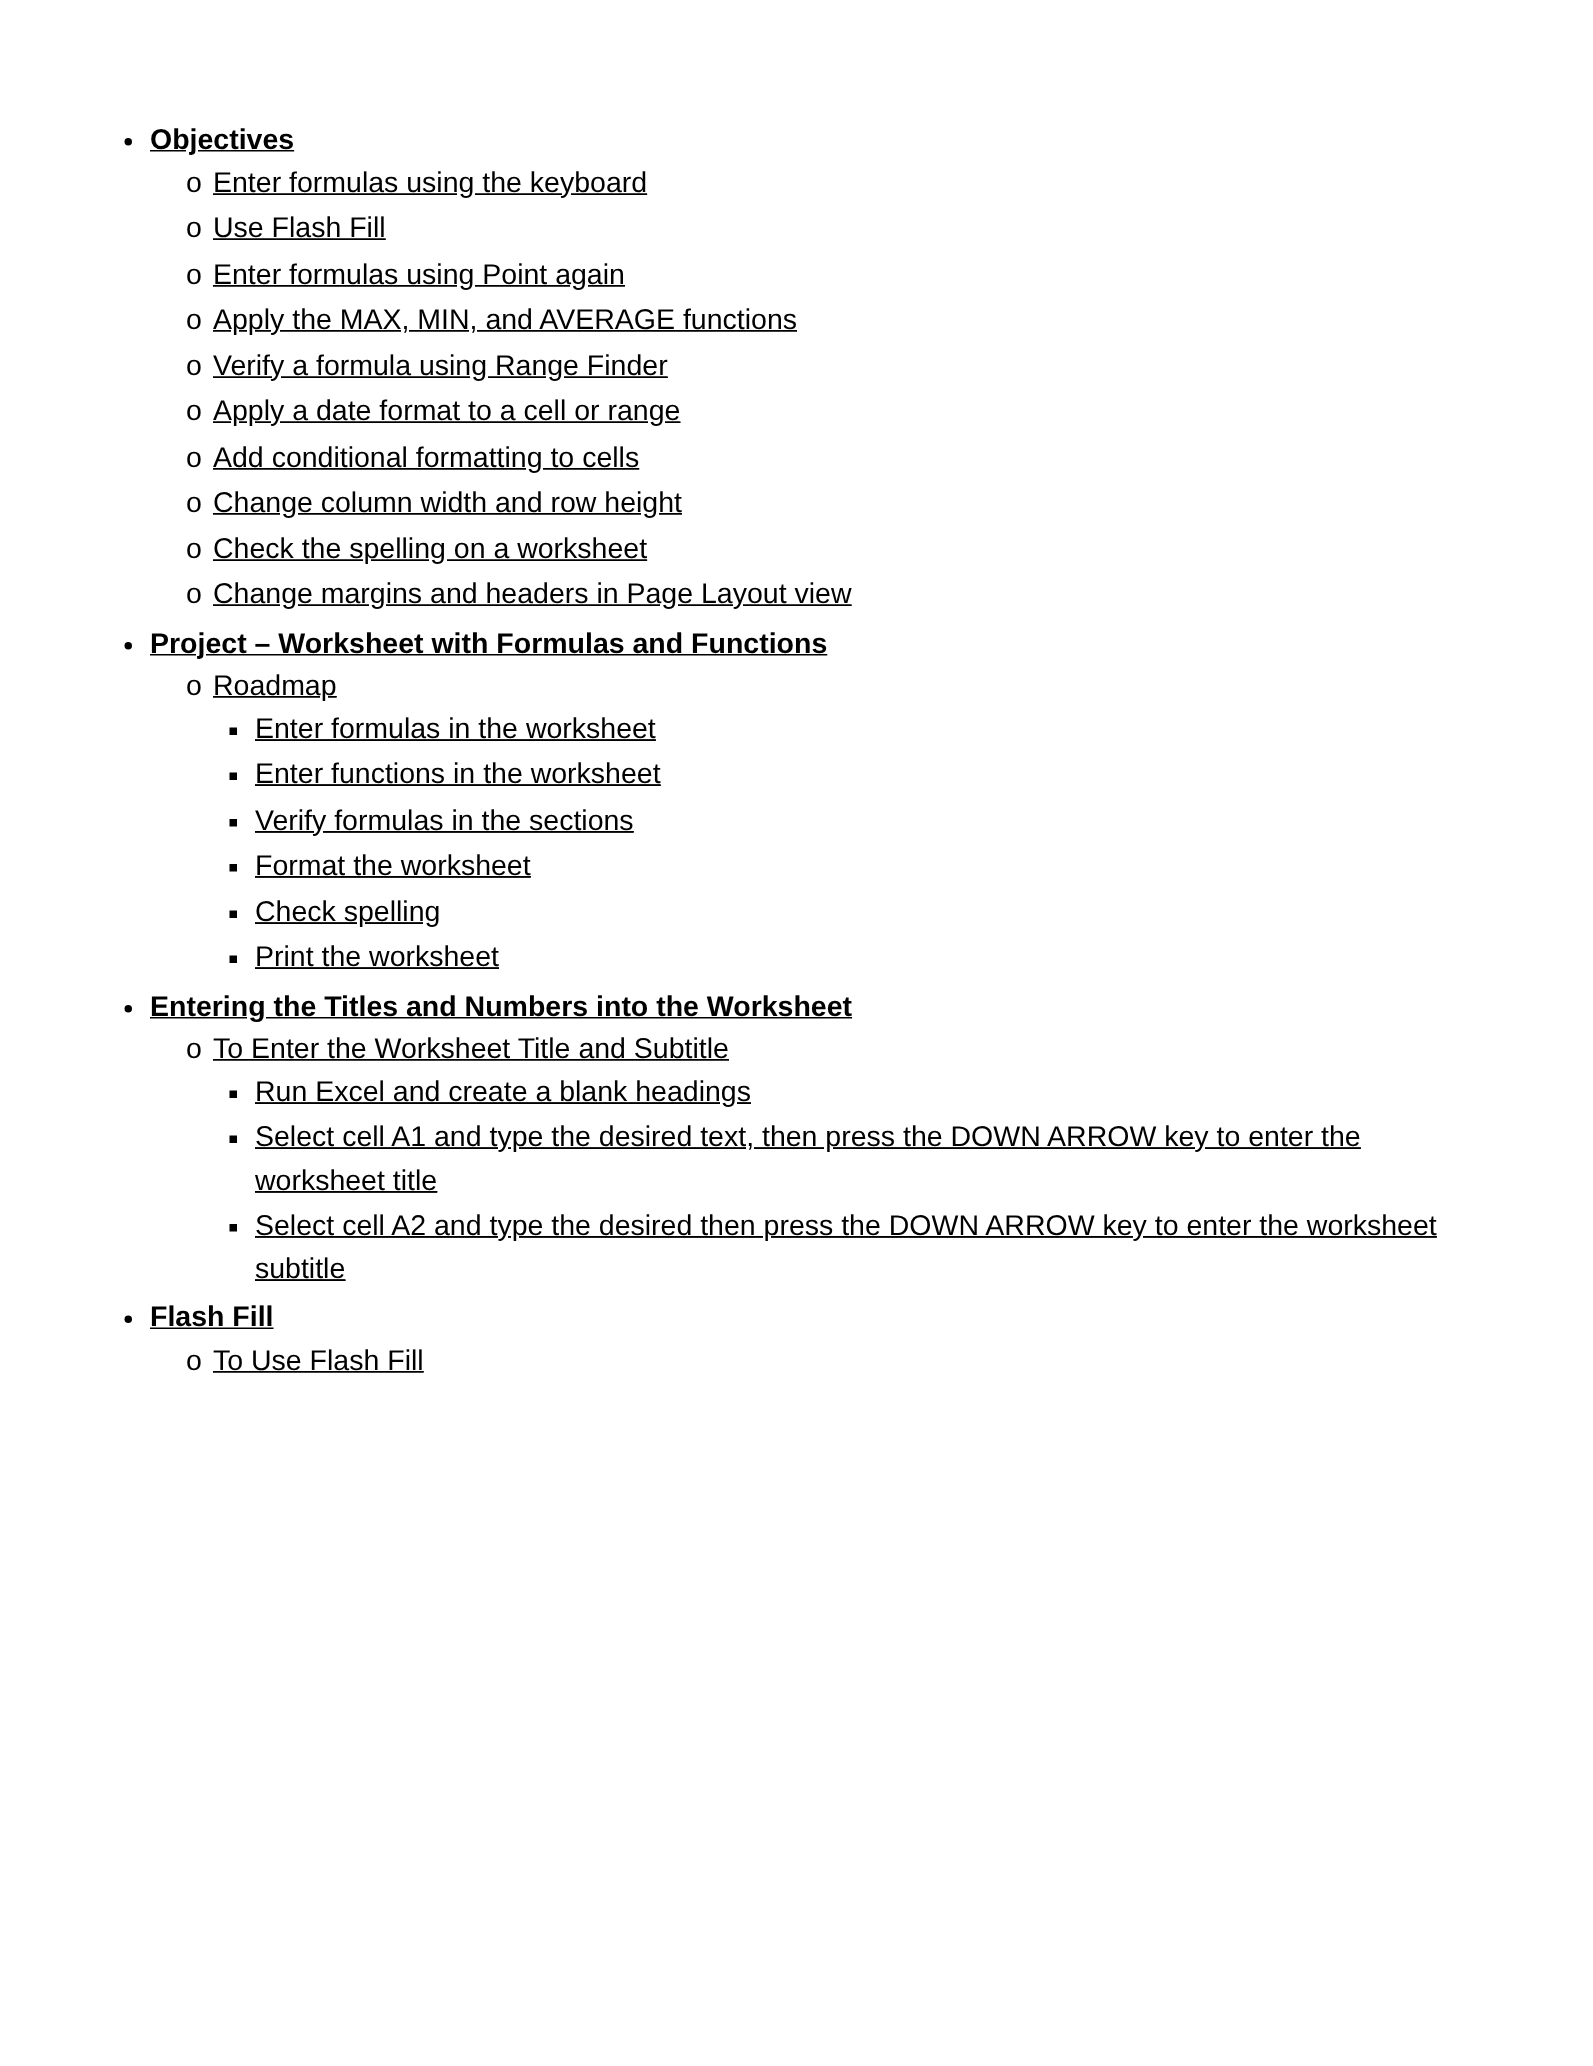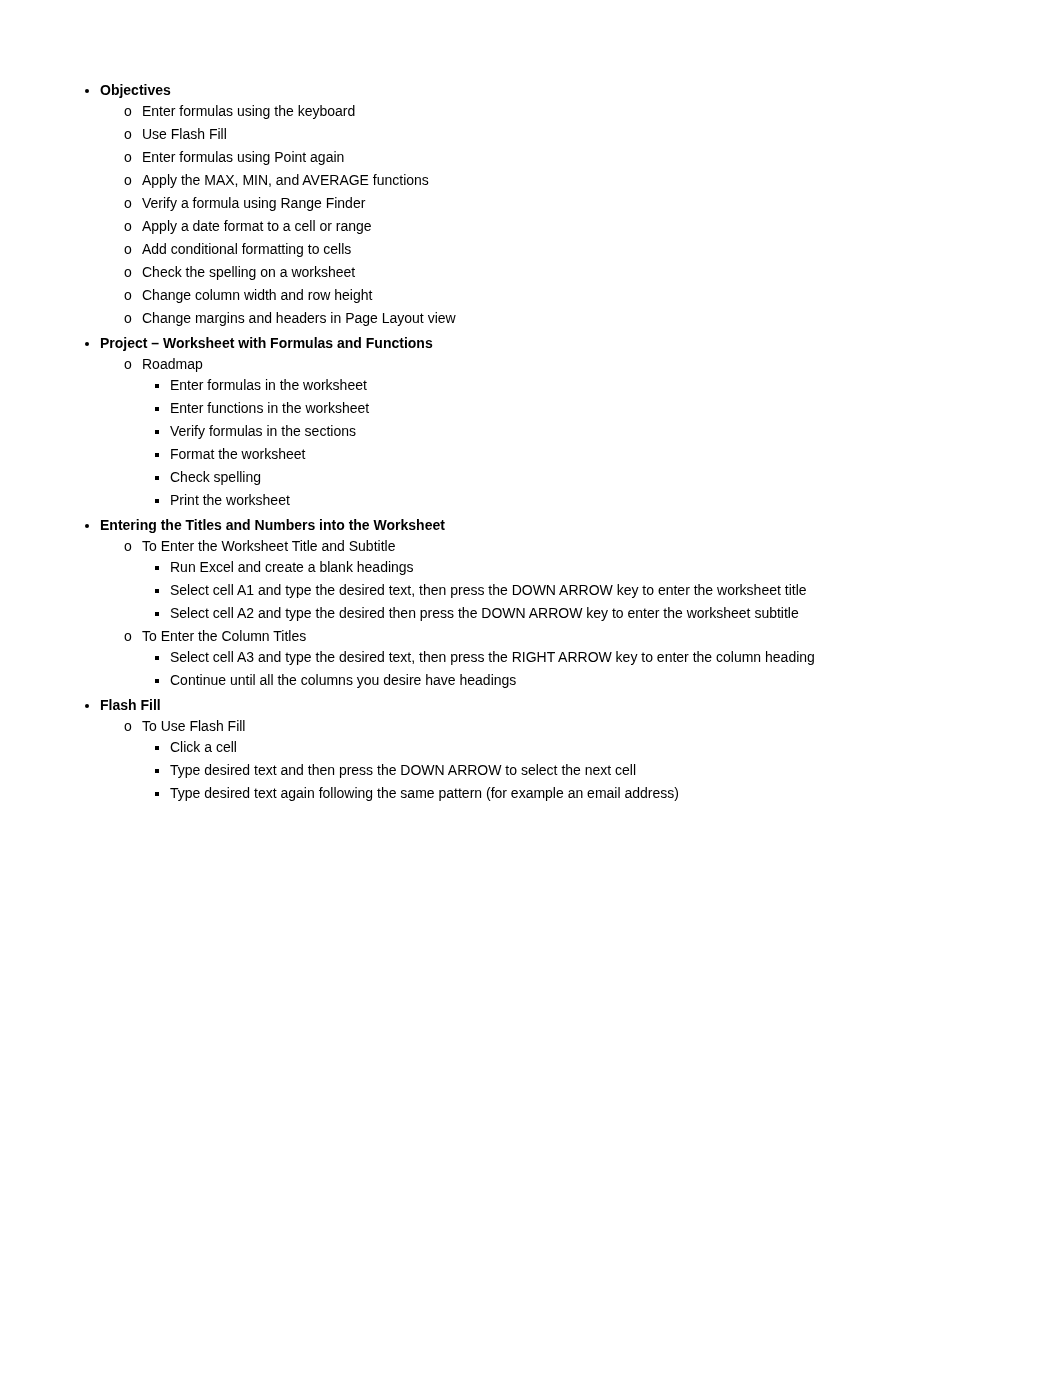--- a/index.html
+++ b/index.html
@@ -69,65 +69,58 @@
       margin-bottom: 2px;
     }
 
     .bold-item {
       font-weight: bold;
       font-family: Arial, sans-serif;
     }
 
     li {
       font-family: Arial, sans-serif;
-      font-size: 14px;
+      font-size: 19px;
+      text-decoration: underline;
     }
   </style>
 </head>
 <body>
 
 <h1></h1>
 <p class="subtitle"></p>
 
 <div id="content">
     <ul class="level1">
       <li><span class="bold-item">Objectives</span><ul class="level2">
           <li><span>Enter formulas using the keyboard</span></li>
           <li><span>Use Flash Fill</span></li>
           <li><span>Enter formulas using Point again</span></li>
           <li><span>Apply the MAX, MIN, and AVERAGE functions</span></li>
           <li><span>Verify a formula using Range Finder</span></li>
           <li><span>Apply a date format to a cell or range</span></li>
           <li><span>Add conditional formatting to cells</span></li>
+          <li><span>Change column width and row height</span></li>
           <li><span>Check the spelling on a worksheet</span></li>
-          <li><span>Change column width and row height</span></li>
           <li><span>Change margins and headers in Page Layout view</span></li>
         </ul></li>
       <li><span class="bold-item">Project – Worksheet with Formulas and Functions</span><ul class="level2">
           <li><span>Roadmap</span><ul class="level3">
               <li>Enter formulas in the worksheet</li>
               <li>Enter functions in the worksheet</li>
               <li>Verify formulas in the sections</li>
               <li>Format the worksheet</li>
               <li>Check spelling</li>
               <li>Print the worksheet</li>
             </ul></li>
         </ul></li>
       <li><span class="bold-item">Entering the Titles and Numbers into the Worksheet</span><ul class="level2">
           <li><span>To Enter the Worksheet Title and Subtitle</span><ul class="level3">
               <li>Run Excel and create a blank headings</li>
               <li>Select cell A1 and type the desired text, then press the DOWN ARROW key to enter the worksheet title</li>
               <li>Select cell A2 and type the desired then press the DOWN ARROW key to enter the worksheet subtitle</li>
             </ul></li>
-          <li><span>To Enter the Column Titles</span><ul class="level3">
-              <li>Select cell A3 and type the desired text, then press the RIGHT ARROW key to enter the column heading</li>
-              <li>Continue until all the columns you desire have headings</li>
-            </ul></li>
         </ul></li>
       <li><span class="bold-item">Flash Fill</span><ul class="level2">
-          <li><span>To Use Flash Fill</span><ul class="level3">
-              <li>Click a cell</li>
-              <li>Type desired text and then press the DOWN ARROW to select the next cell</li>
-              <li>Type desired text again following the same pattern (for example an email address)</li>
-            </ul></li>
+          <li><span>To Use Flash Fill</span></li>
         </ul></li>
     </ul>
   </div>
 
 </body></html>

